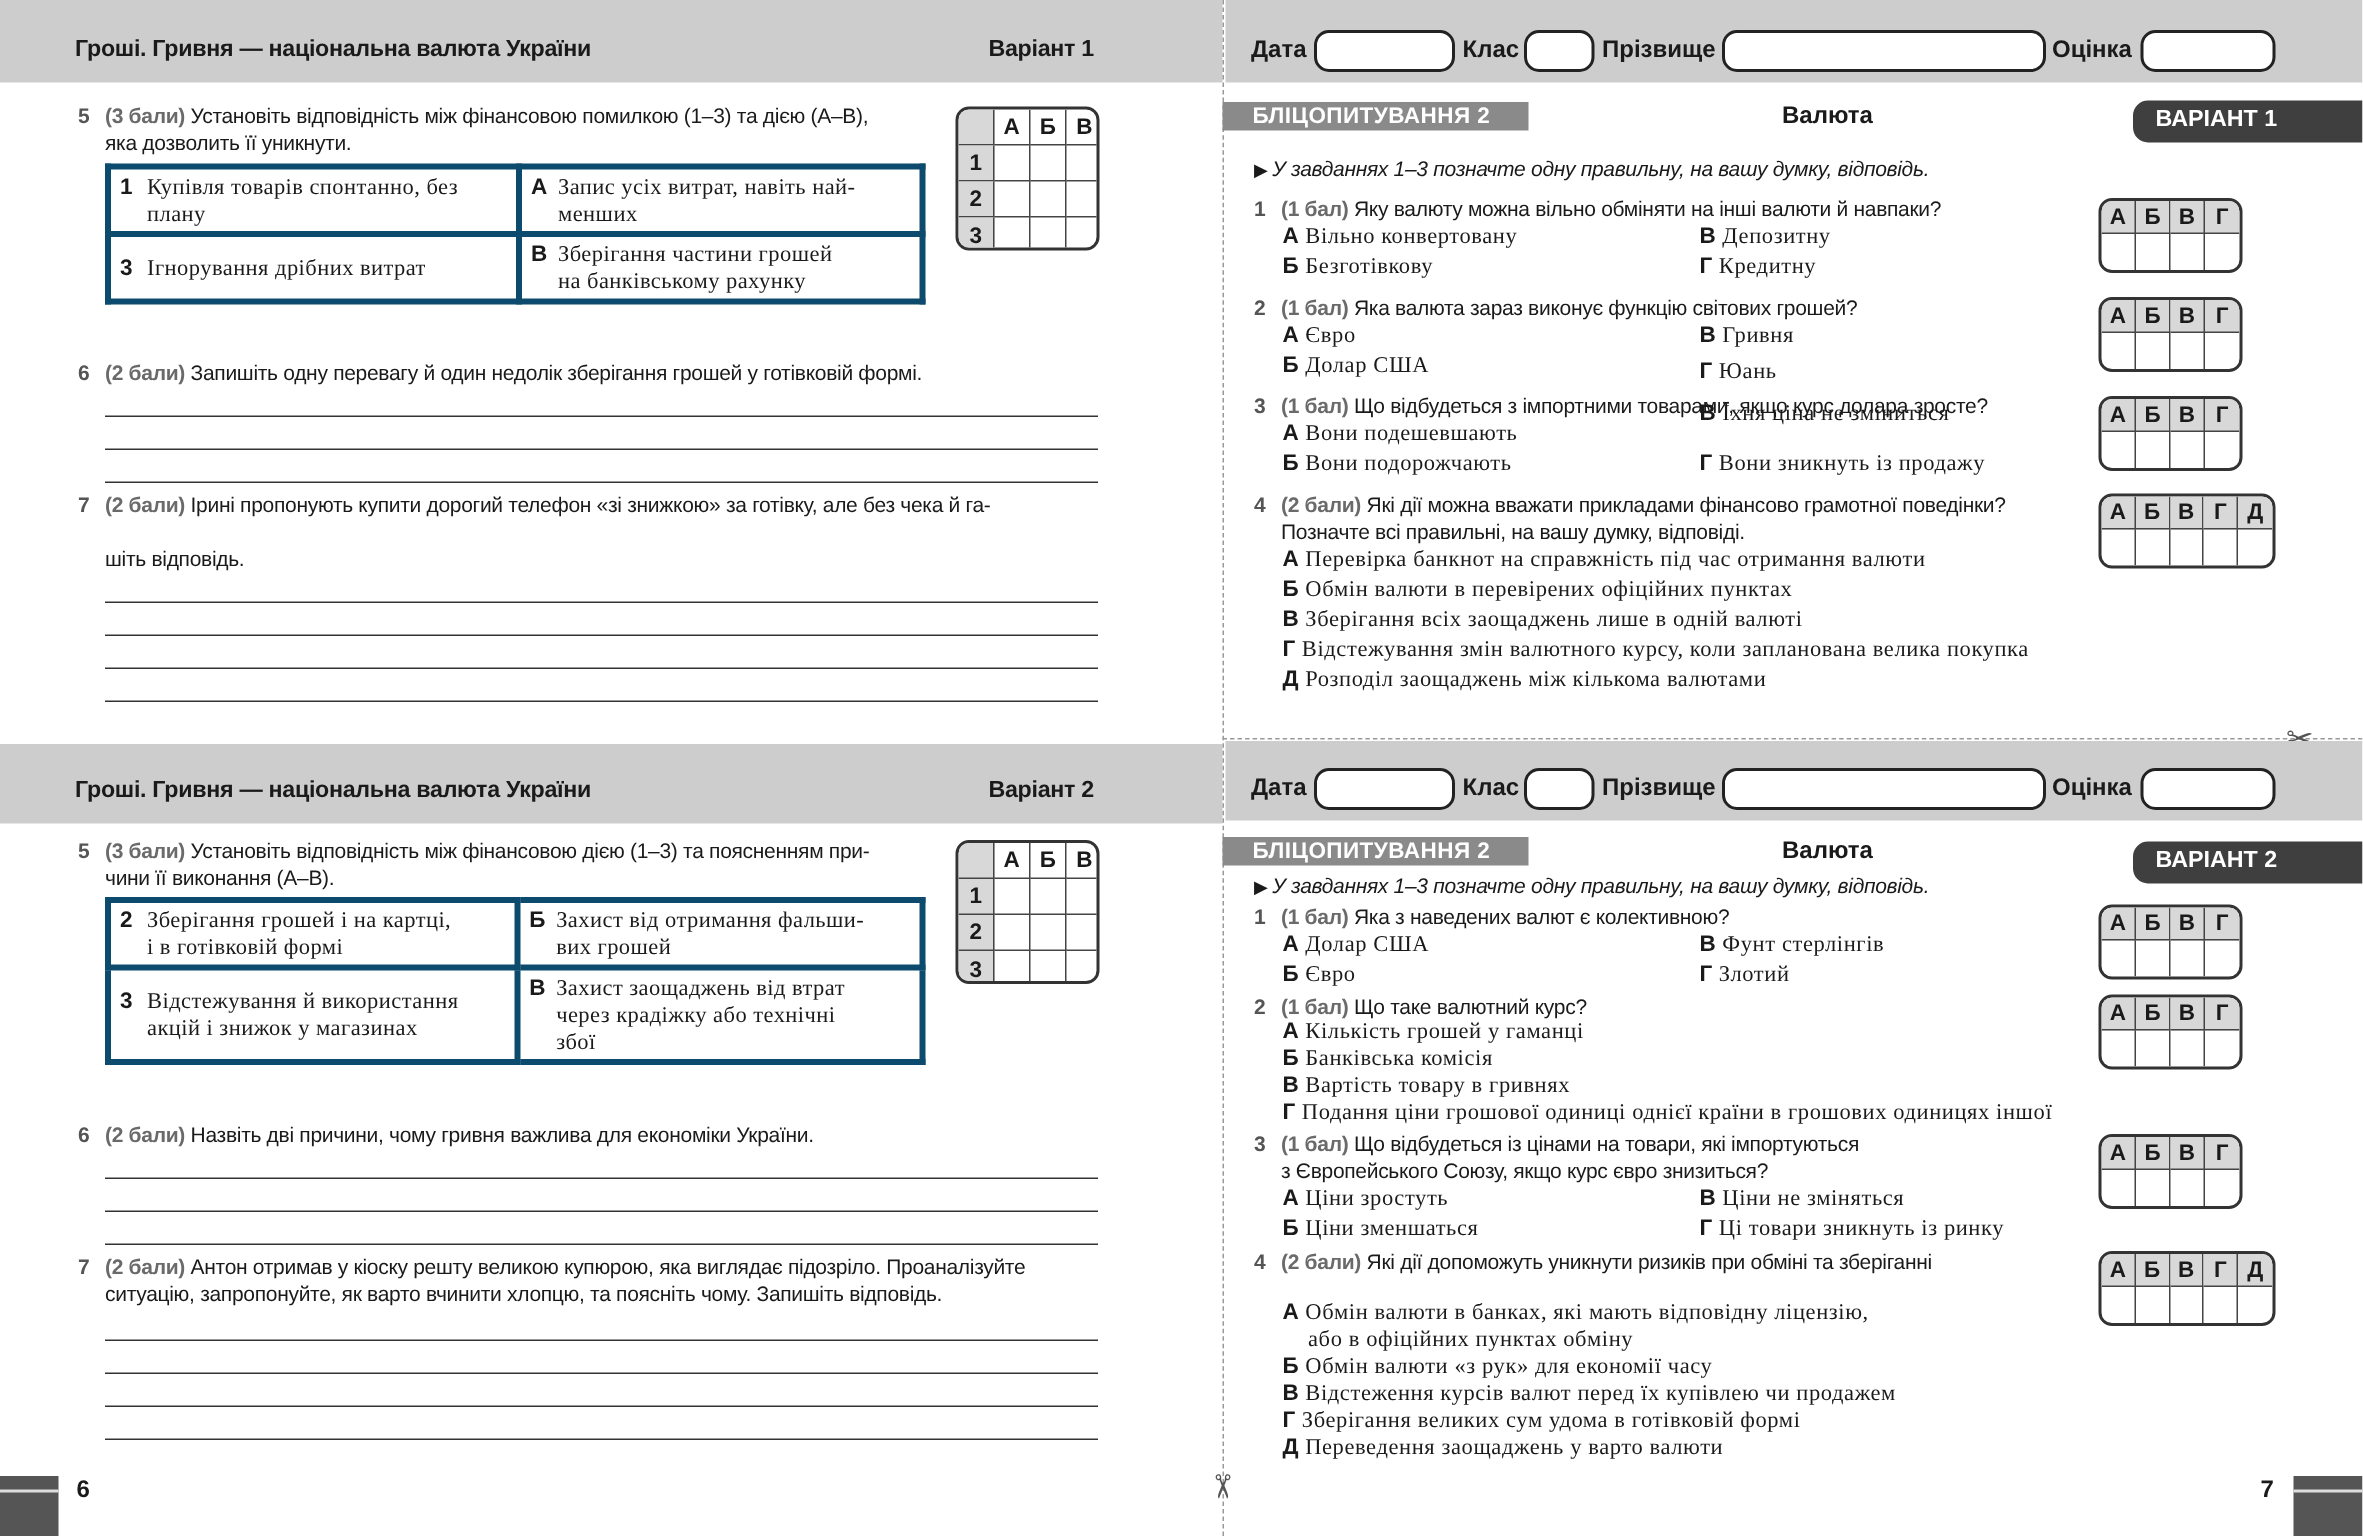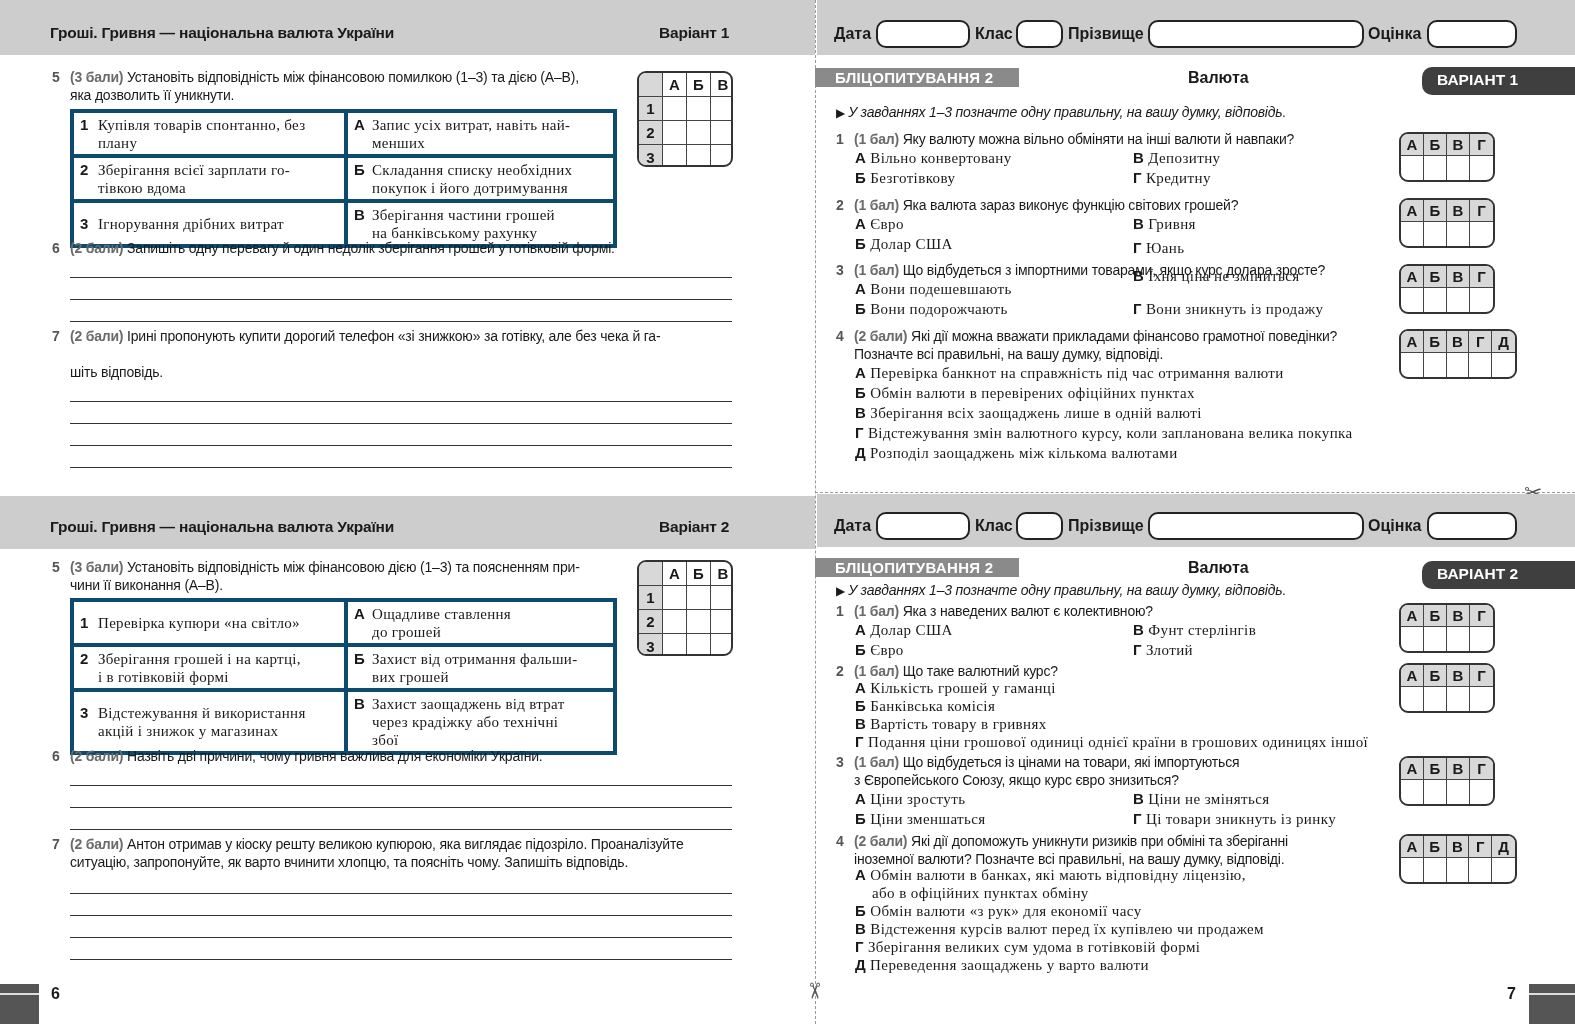--- a/index.html
+++ b/index.html
@@ -42,24 +42,20 @@
   <span class="qn">5</span><span class="pts">(3 бали)</span> <span>Установіть відповідність між фінансовою помилкою (1–3) та дією (А–В),</span><br>
   <span style="padding-left:18px">яка дозволить її уникнути.</span>
 </div>
 <table class="match" style="left:70px;top:109px;width:547px">
   <tbody>
       <tr style="height:41px">
     <td style="width:274px"><span class="num">1</span><span class="txt"><span>Купівля товарів спонтанно, без</span><br><span>плану</span></span></td>
     <td><span class="num">А</span><span class="txt"><span>Запис усіх витрат, навіть най-</span><br><span>менших</span></span></td>
   </tr>
   <tr style="height:41px">
-    <td><span class="num">2</span><span class="txt"><span>Зберігання всієї зарплати го-</span><br><span>тівкою вдома</span></span></td>
-    <td><span class="num">Б</span><span class="txt"><span>Складання списку необхідних</span><br><span>покупок і його дотримування</span></span></td>
-  </tr>
-  <tr style="height:41px">
     <td style="vertical-align:middle"><span class="num">3</span><span class="txt">Ігнорування дрібних витрат</span></td>
     <td><span class="num">В</span><span class="txt"><span>Зберігання частини грошей</span><br><span>на банківському рахунку</span></span></td>
   </tr>
 </tbody>
   </table>
 <div class="grid" style="left:637px;top:71px;width:96px;height:96px;grid-template-columns:24px 24px 24px 24px;grid-template-rows:24px 24px 24px 24px">
   <div class="h"></div>
     <div>А</div>
     <div>Б</div>
     <div style="border-right:none">В</div>
@@ -97,24 +93,20 @@
 <div class="abs graybar" style="left:0;top:496px;width:815px;height:53px"></div>
 <div class="abs hdr-title" style="left:50px;top:518px">Гроші. Гривня — національна валюта України</div>
 <div class="abs hdr-title" style="left:659px;top:518px">Варіант 2</div>
 
 <div class="abs q" style="left:52px;top:558px;width:580px">
   <span class="qn">5</span><span class="pts">(3 бали)</span> <span>Установіть відповідність між фінансовою дією (1–3) та поясненням при-</span><br>
   <span style="padding-left:18px">чини її виконання (А–В).</span>
 </div>
 <table class="match" style="left:70px;top:598px;width:547px">
   <tbody>
-      <tr style="height:41px">
-    <td style="width:274px;vertical-align:middle"><span class="num">1</span><span class="txt">Перевірка купюри «на світло»</span></td>
-    <td><span class="num">А</span><span class="txt"><span>Ощадливе ставлення</span><br><span>до грошей</span></span></td>
-  </tr>
   <tr style="height:41px">
     <td><span class="num">2</span><span class="txt"><span>Зберігання грошей і на картці,</span><br><span>і в готівковій формі</span></span></td>
     <td><span class="num">Б</span><span class="txt"><span>Захист від отримання фальши-</span><br><span>вих грошей</span></span></td>
   </tr>
   <tr style="height:58px">
     <td style="vertical-align:middle"><span class="num">3</span><span class="txt"><span>Відстежування й використання</span><br><span>акцій і знижок у магазинах</span></span></td>
     <td><span class="num">В</span><span class="txt"><span>Захист заощаджень від втрат</span><br><span>через крадіжку або технічні</span><br><span>збої</span></span></td>
   </tr>
 </tbody>
   </table>
@@ -302,21 +294,21 @@
   <div class="h">А</div>
     <div class="h">Б</div>
     <div class="h">В</div>
     <div class="h" style="border-right:none">Г</div>
   <div style="border-bottom:none"></div>
     <div style="border-bottom:none"></div>
     <div style="border-bottom:none"></div>
     <div style="border:none"></div>
 </div>
 
-<div class="abs q" style="left:836px;top:832px"><span class="qn">4</span><span class="pts">(2 бали)</span> <span>Які дії допоможуть уникнути ризиків при обміні та зберіганні</span><br><span style="padding-left:18px">іноземної валюти? Позначте всі правильні, на вашу думку, відповіді.</span></div>
+<div class="abs q" style="left:836px;top:832px"><span class="qn">4</span><span class="pts">(2 бали)</span> <span>Які дії допоможуть уникнути ризиків при обміні та зберіганні</span><br></div>
 <div class="opt" style="left:855px;top:866px;line-height:18px"><span class="letter">А</span><span>Обмін валюти в банках, які мають відповідну ліцензію,</span><br><span style="padding-left:17px">або в офіційних пунктах обміну</span></div>
 <div class="opt" style="left:855px;top:902px"><span class="letter">Б</span><span>Обмін валюти «з рук» для економії часу</span></div>
 <div class="opt" style="left:855px;top:920px"><span class="letter">В</span><span>Відстеження курсів валют перед їх купівлею чи продажем</span></div>
 <div class="opt" style="left:855px;top:938px"><span class="letter">Г</span><span>Зберігання великих сум удома в готівковій формі</span></div>
 <div class="opt" style="left:855px;top:956px"><span class="letter">Д</span><span>Переведення заощаджень у варто валюти</span></div>
 <div class="grid" style="left:1399px;top:834px;width:118px;height:50px;grid-template-columns:repeat(5,1fr);grid-template-rows:22px 1fr">
   <div class="h">А</div>
     <div class="h">Б</div>
     <div class="h">В</div>
     <div class="h">Г</div>

